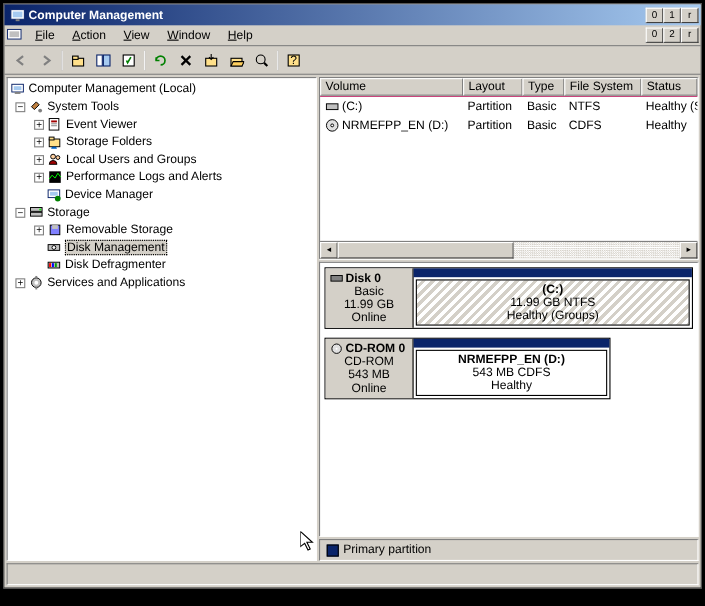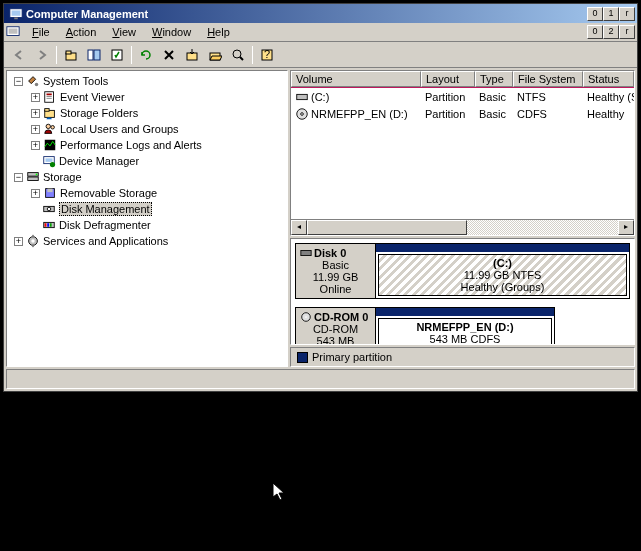--- a/index.html
+++ b/index.html
@@ -1,17 +1,17 @@
 <!DOCTYPE html>
 <html><head>
 <meta charset="utf-8">
 <style>
 * { box-sizing: border-box; margin: 0; padding: 0; font-family: Tahoma, sans-serif; font-size: 11px; }
 body { background: #000; width: 641px; height: 551px; overflow: hidden; }
-.window { width: 635px; height: 389px; margin: 3px; background: #d4d0c8; border: 1px solid #404040; display: flex; flex-direction: column; }
+.window { width: 635px; height: 532px; margin: 3px; background: #d4d0c8; border: 1px solid #404040; display: flex; flex-direction: column; }
 .titlebar { height: 19px; background: linear-gradient(to right, #0a246a, #a6caf0); display: flex; align-items: center; padding: 0 2px; }
 .title-icon { width: 14px; height: 14px; margin: 0 3px; }
 .title-text { color: #fff; font-weight: bold; flex: 1; }
 .win-btns { display: flex; gap: 0; }
 .win-btn { width: 16px; height: 14px; background: #d4d0c8; border: 1px solid; border-color: #fff #404040 #404040 #fff; font-size: 9px; text-align: center; line-height: 11px; font-family: Marlett, sans-serif; cursor: pointer; }
 .menubar { height: 19px; display: flex; align-items: center; padding: 0 2px; border-bottom: 1px solid #808080; position: relative; }
 .menu-item { padding: 14px 8px; cursor: pointer; }
 .menu-item u { text-decoration: underline; }
 .menu-icon { width: 14px; height: 14px; margin-right: 4px; }
 .sm-btns { position: absolute; right: 2px; display: flex; }
@@ -150,20 +150,28 @@
     <div class="tb-btn">
         <svg width="14" height="14" viewBox="0 0 14 14">
           <rect x="2" y="2" width="10" height="10" fill="#ffe08a" stroke="#000"></rect>
           <text x="7" y="10" font-size="9" text-anchor="middle">?</text>
         </svg>
       </div>
   </div>
 
   <div class="workspace">
     <div class="tree-panel">
+      <div class="tree-item" style="padding-left:0">
+        <svg class="ti-icon" viewBox="0 0 16 16">
+            <rect x="2" y="3" width="12" height="8" fill="#fff" stroke="#0a246a"></rect>
+            <rect x="4" y="5" width="8" height="4" fill="#a6caf0"></rect>
+            <rect x="5" y="11" width="6" height="2" fill="#808080"></rect>
+          </svg>
+        <span class="ti-label">Computer Management (Local)</span>
+      </div>
       <div class="tree-item" style="padding-left:5px">
         <div class="exp">−</div>
         <svg class="ti-icon" viewBox="0 0 16 16">
             <path d="M3 8 L8 3 L11 6 L6 11 Z" fill="#c08040" stroke="#000"></path>
             <circle cx="12" cy="12" r="2" fill="#808080"></circle>
           </svg>
         <span class="ti-label">System Tools</span>
       </div>
       <div class="tree-item" style="padding-left:22px">
         <div class="exp">+</div>

